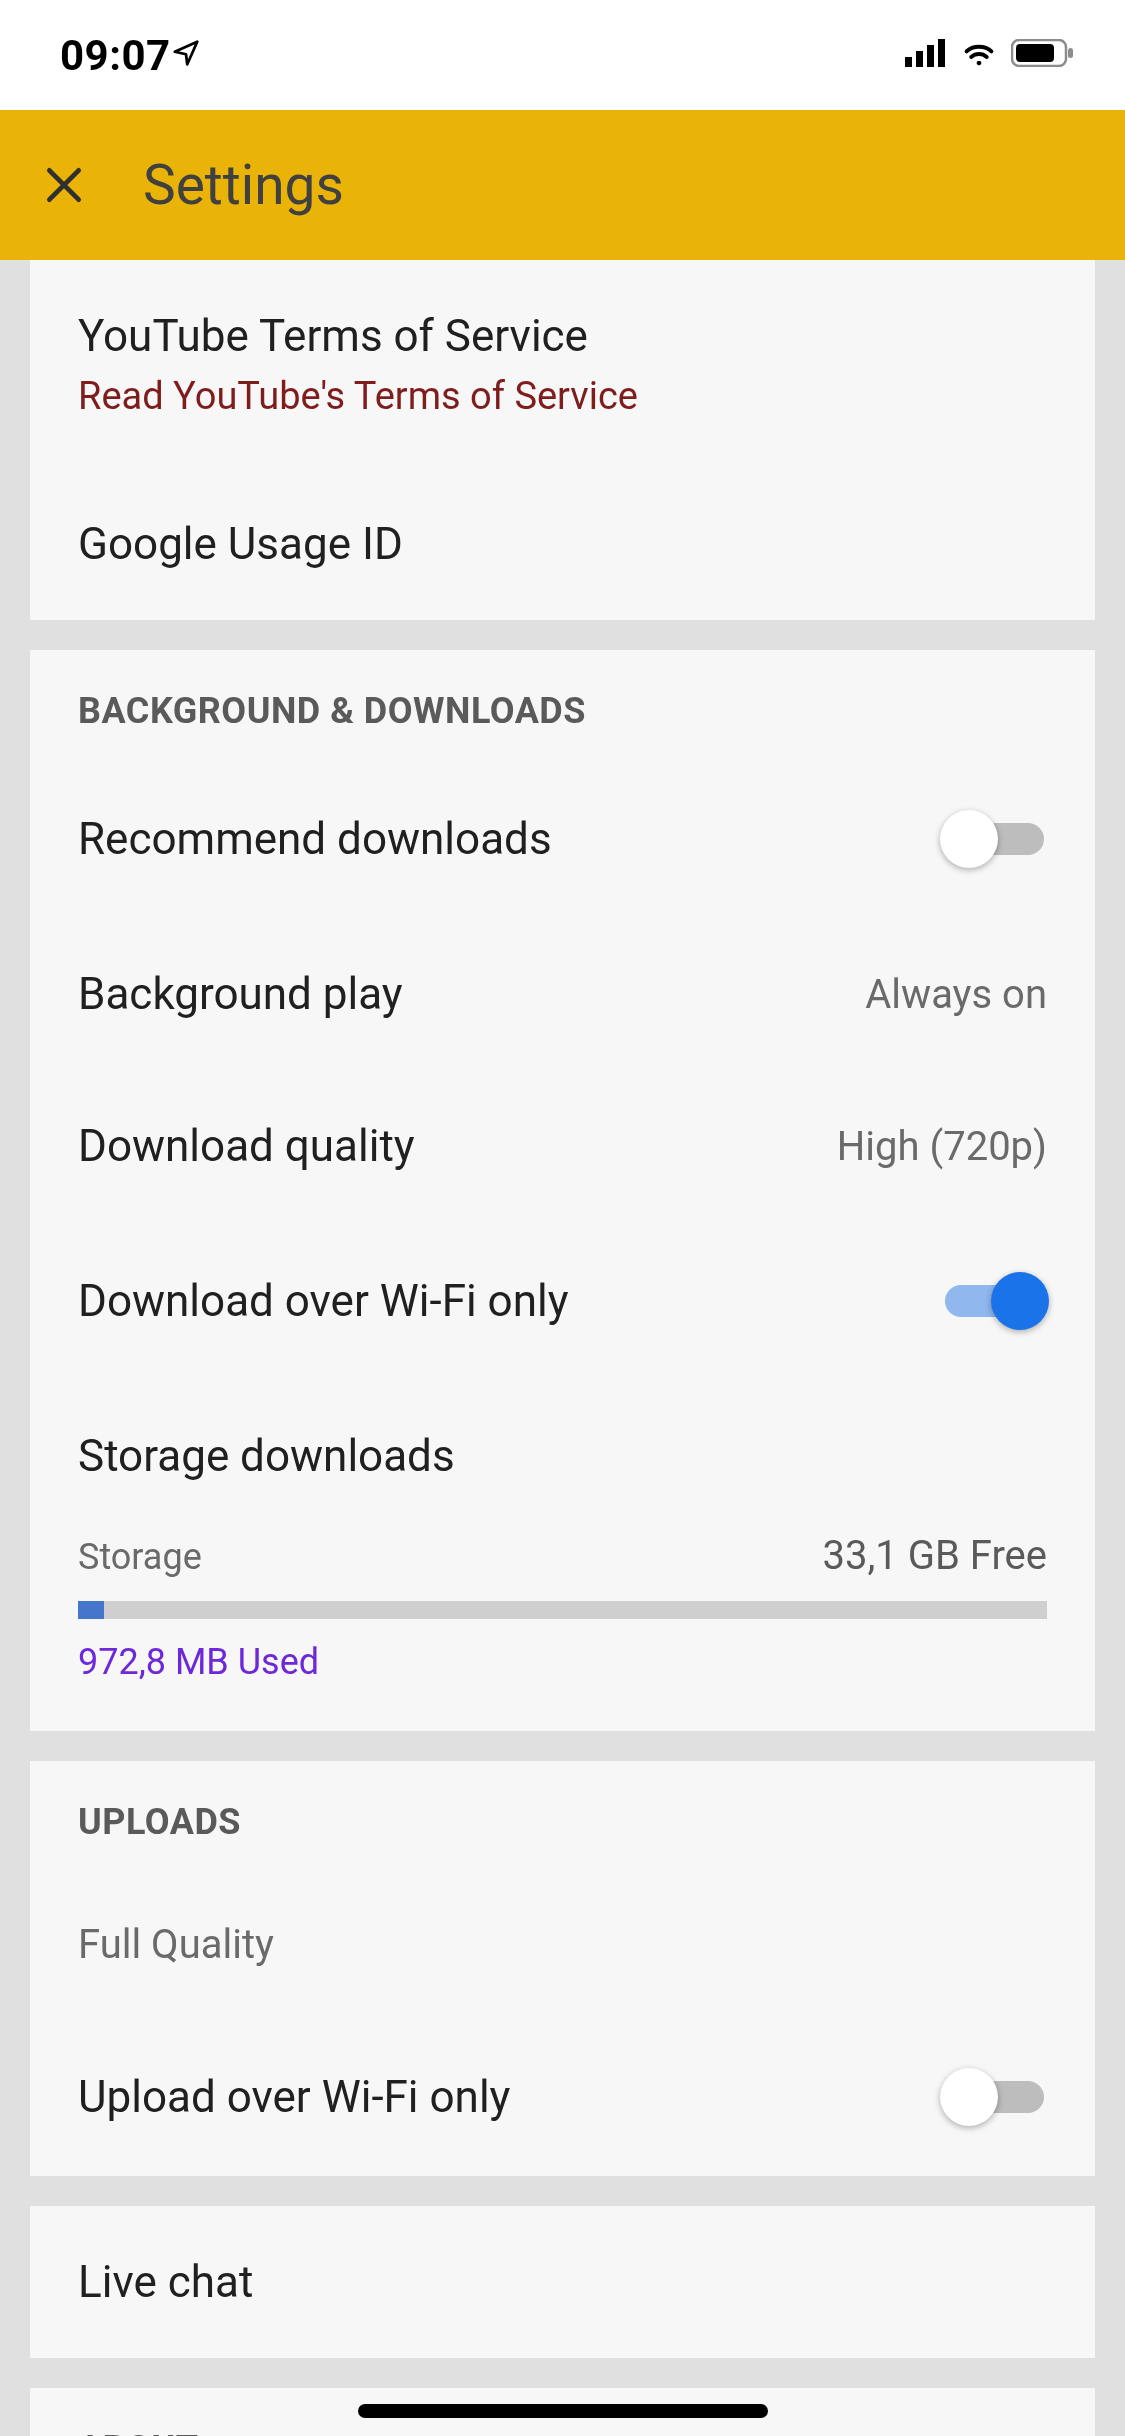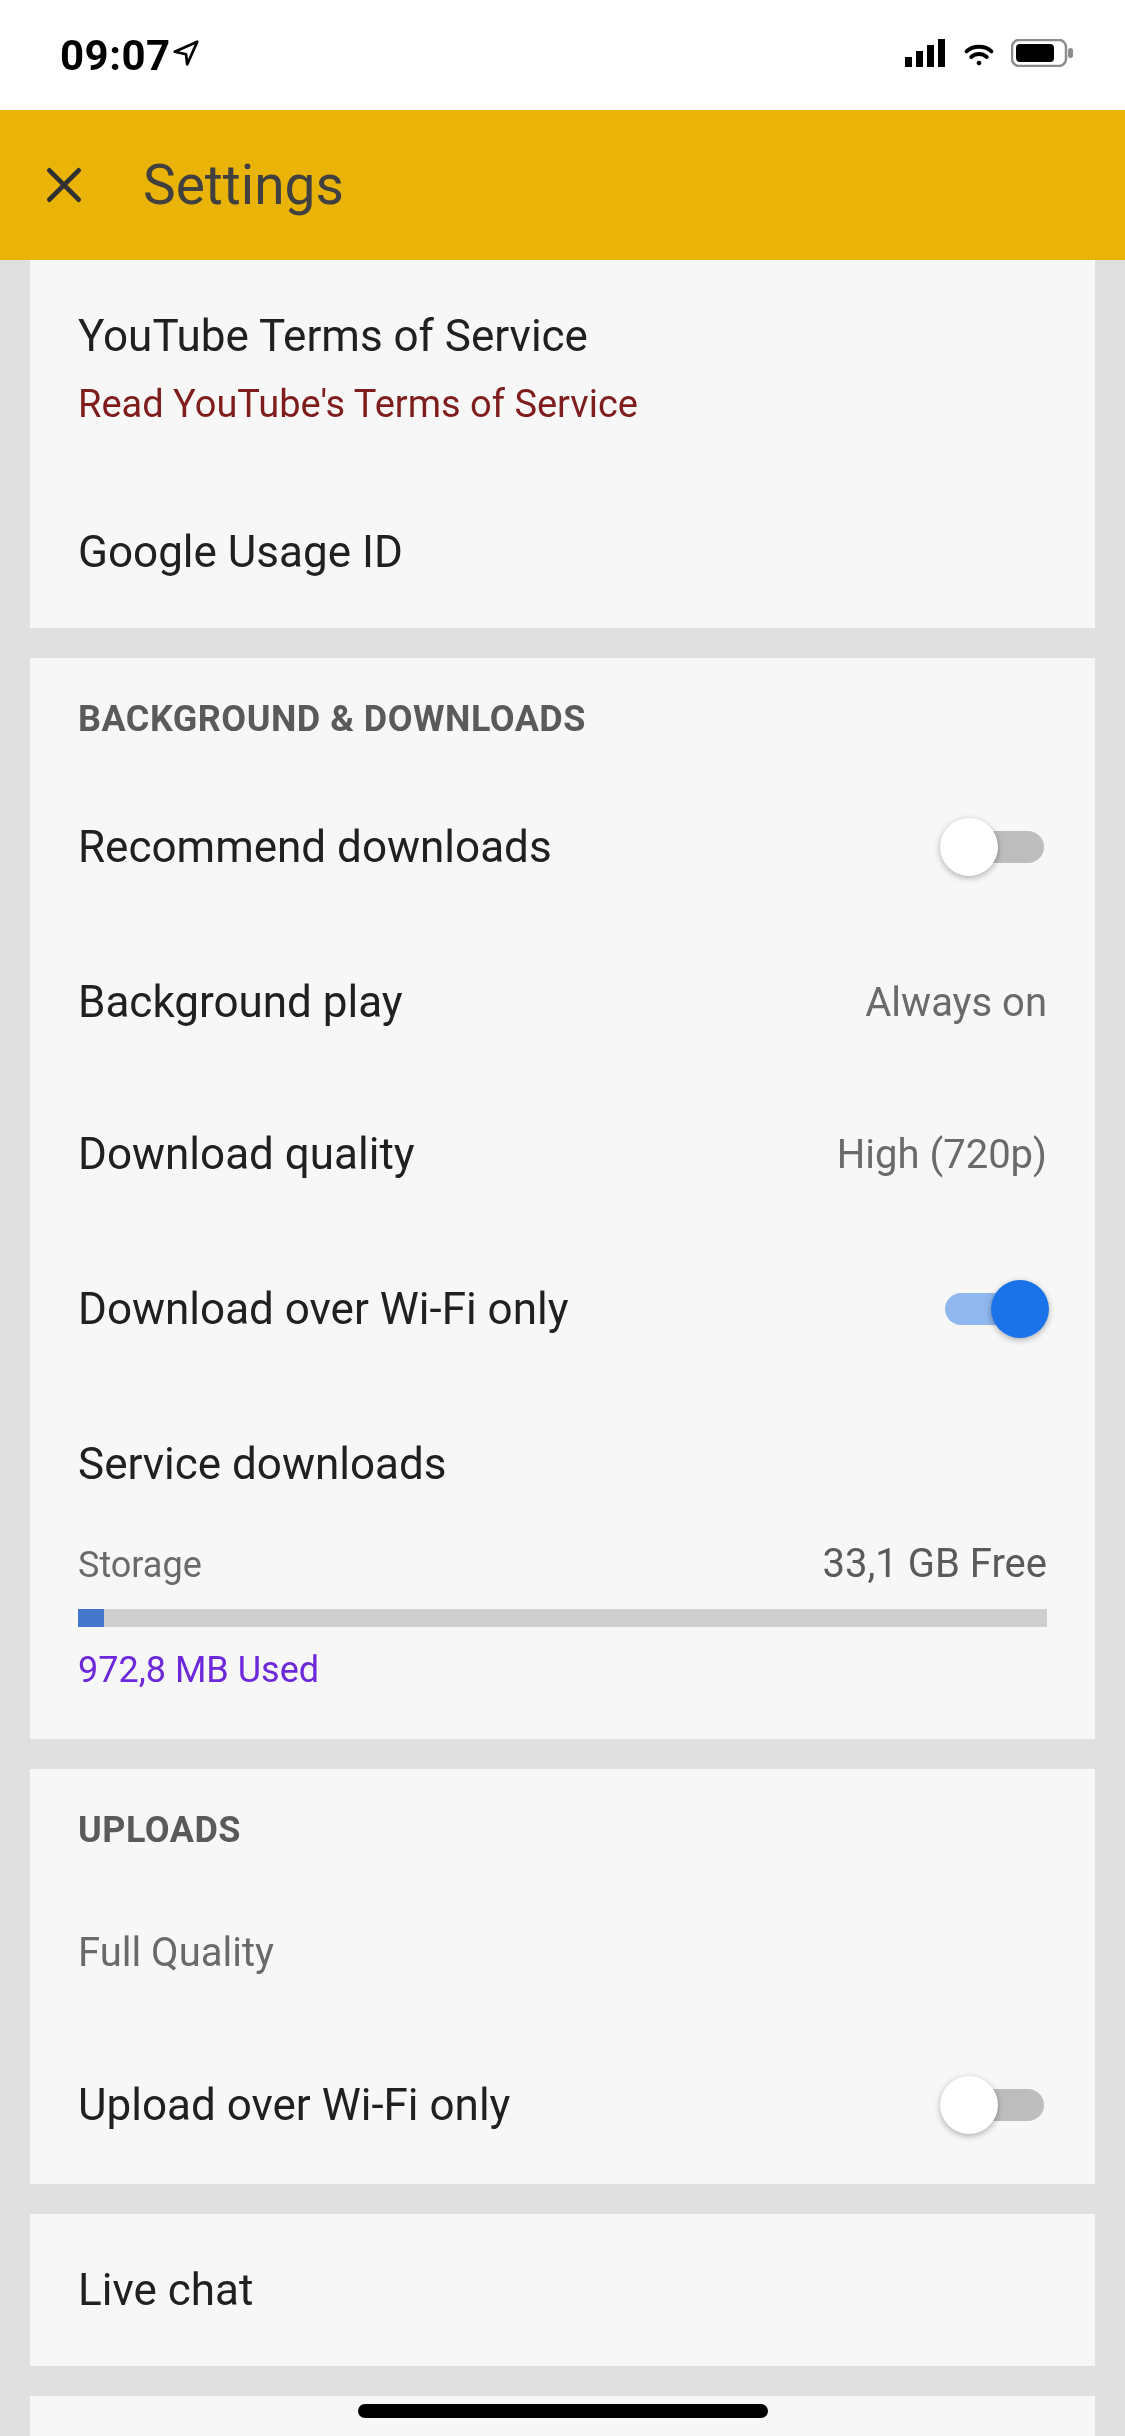--- a/index.html
+++ b/index.html
@@ -19,21 +19,21 @@
   .close-btn { width: 48px; height: 48px; display: flex; align-items: center; justify-content: center; }
   .header-title { font-size: 55px; font-weight: 400; color: #404040; }
 
   
   .content { flex: 1; overflow: hidden; padding: 0 30px; display: flex; flex-direction: column; gap: 30px; }
 
   .section { background: #f7f7f7; border-radius: 0; }
   .section-header { padding: 40px 48px 28px 48px; font-size: 36px; font-weight: 700; color: #5a5a5a; letter-spacing: 0.5px; }
 
   .row { padding: 50px 48px; display: flex; align-items: center; justify-content: space-between; }
-  .row-col { display: flex; flex-direction: column; gap: 20px; }
+  .row-col { display: flex; flex-direction: column; gap: 12px; }
   .row-label { font-size: 44px; font-weight: 400; color: #202020; }
   .row-sub { font-size: 38px; color: #7f1d1d; }
   .row-value { font-size: 40px; color: #6a6a6a; }
 
   
   .toggle { width: 105px; height: 58px; position: relative; }
   .toggle-track { position: absolute; top: 13px; left: 3px; right: 3px; height: 32px; border-radius: 16px; background: #bdbdbd; }
   .toggle-knob { position: absolute; top: 0; width: 58px; height: 58px; border-radius: 50%; background: #fff; box-shadow: 0 2px 6px rgba(0,0,0,0.3); }
   .toggle.off .toggle-knob { left: -2px; }
   .toggle.on .toggle-track { background: #90b7ee; }
@@ -140,21 +140,21 @@
 
       <div class="row">
         <span class="row-label">Download over Wi-Fi only</span>
         <div class="toggle on">
           <div class="toggle-track"></div>
             <div class="toggle-knob"></div>
         </div>
       </div>
 
       <div class="row">
-        <span class="row-label">Service downloads</span>
+        <span class="row-label">Storage downloads</span>
       </div>
 
       <div class="storage-block">
         <div class="storage-top">
           <span class="storage-label">Storage</span>
           <span class="storage-free">33,1 GB Free</span>
         </div>
         <div class="storage-bar">
           <div class="storage-fill"></div>
         </div>

